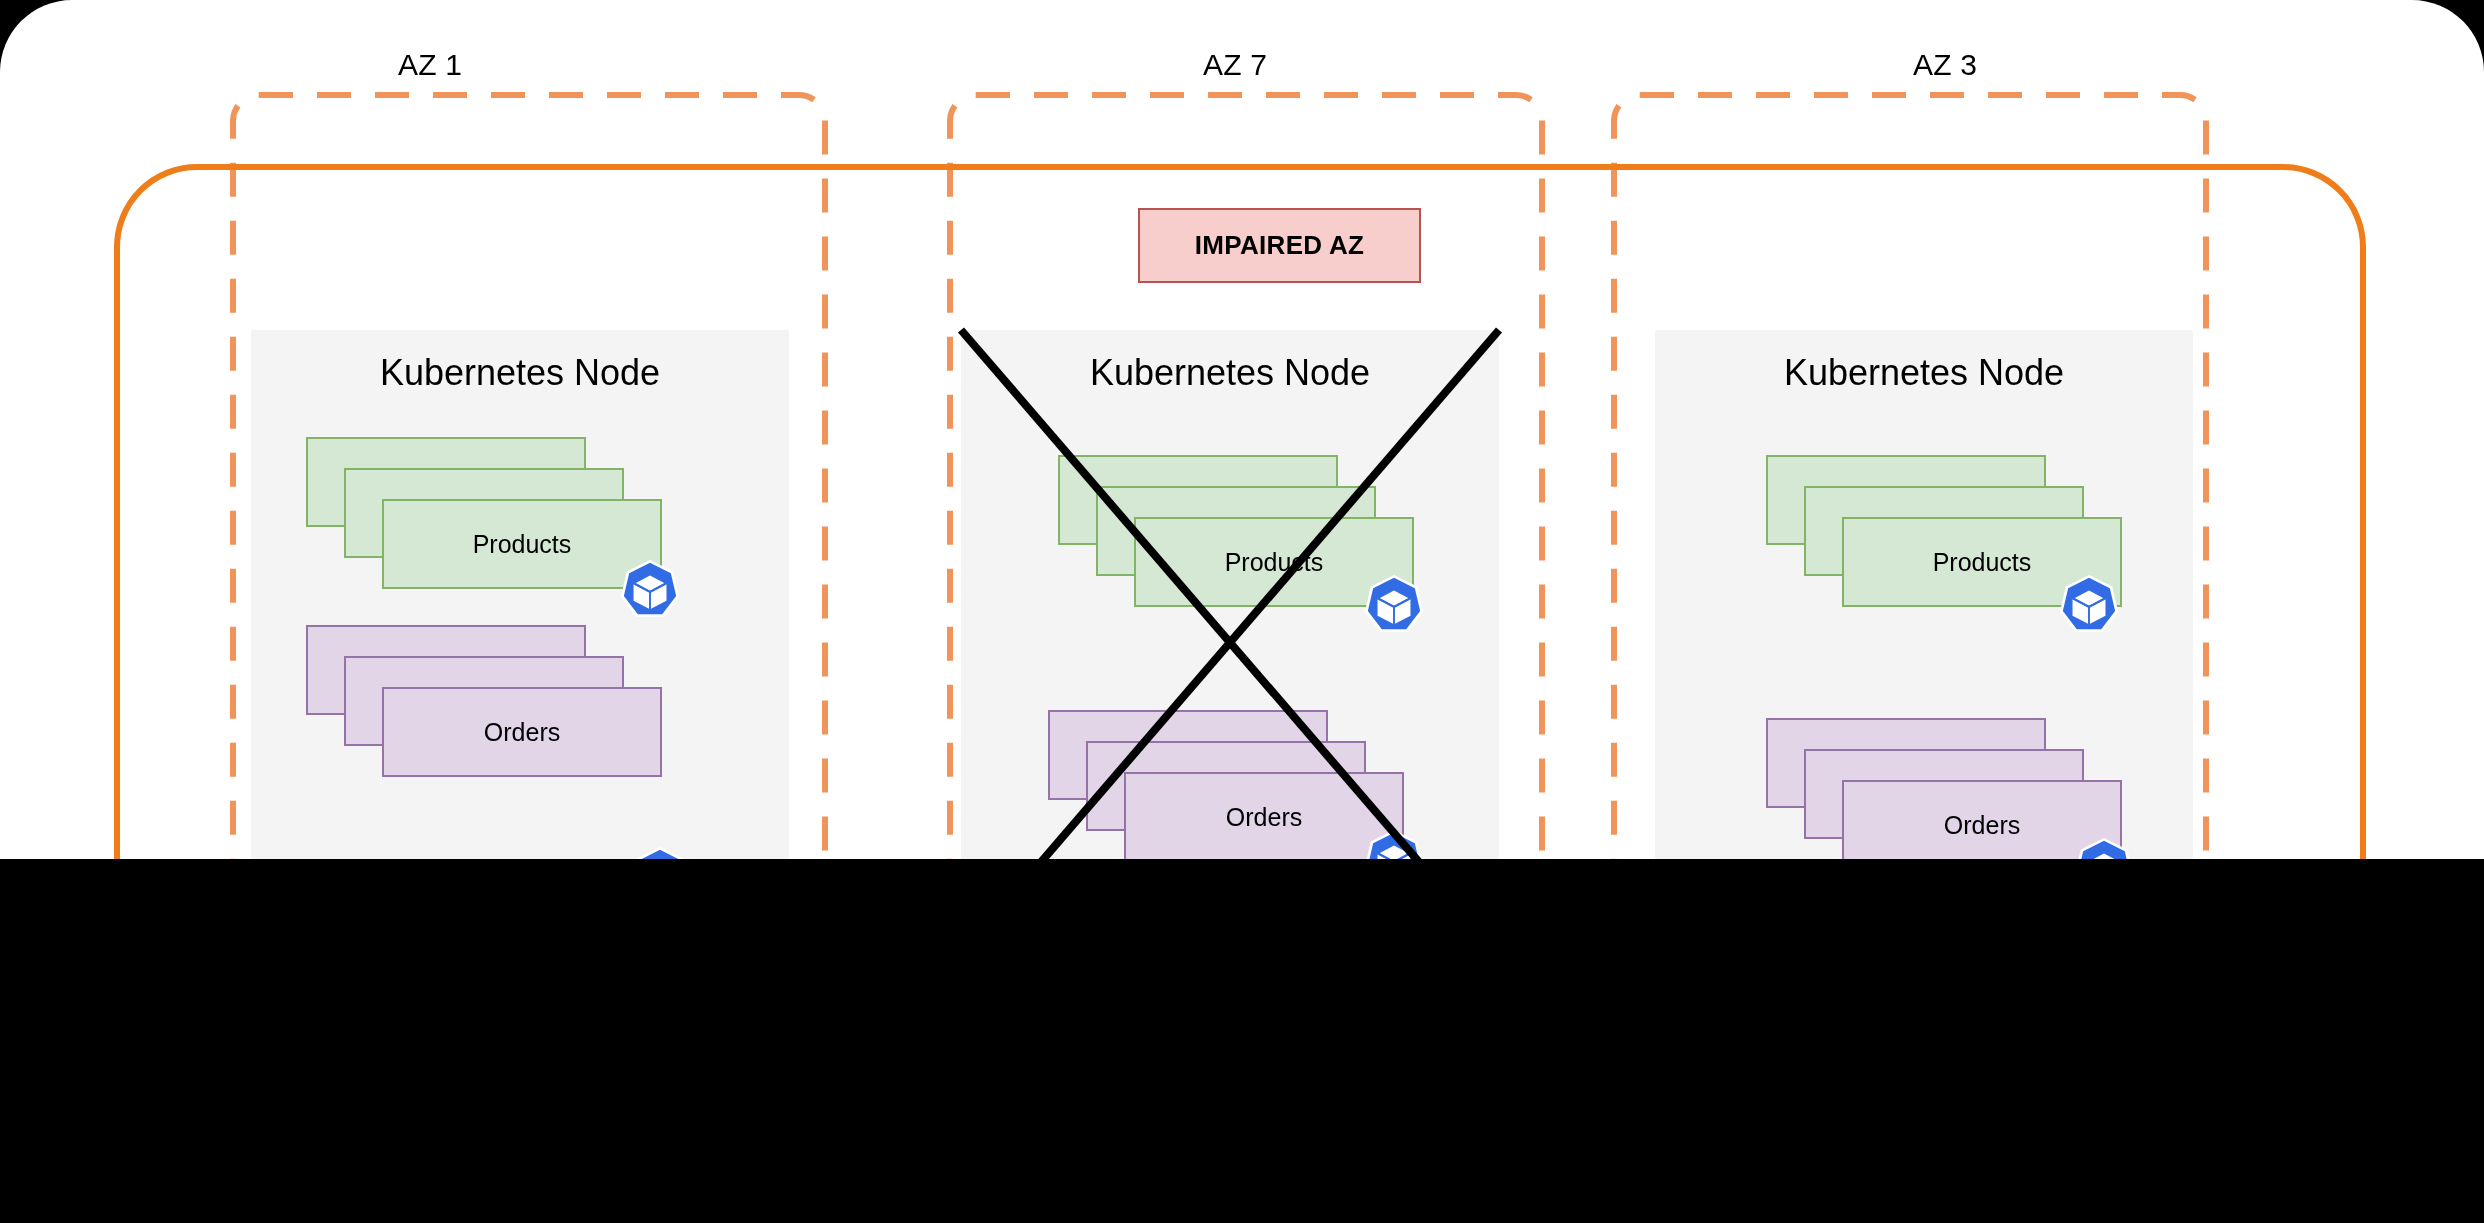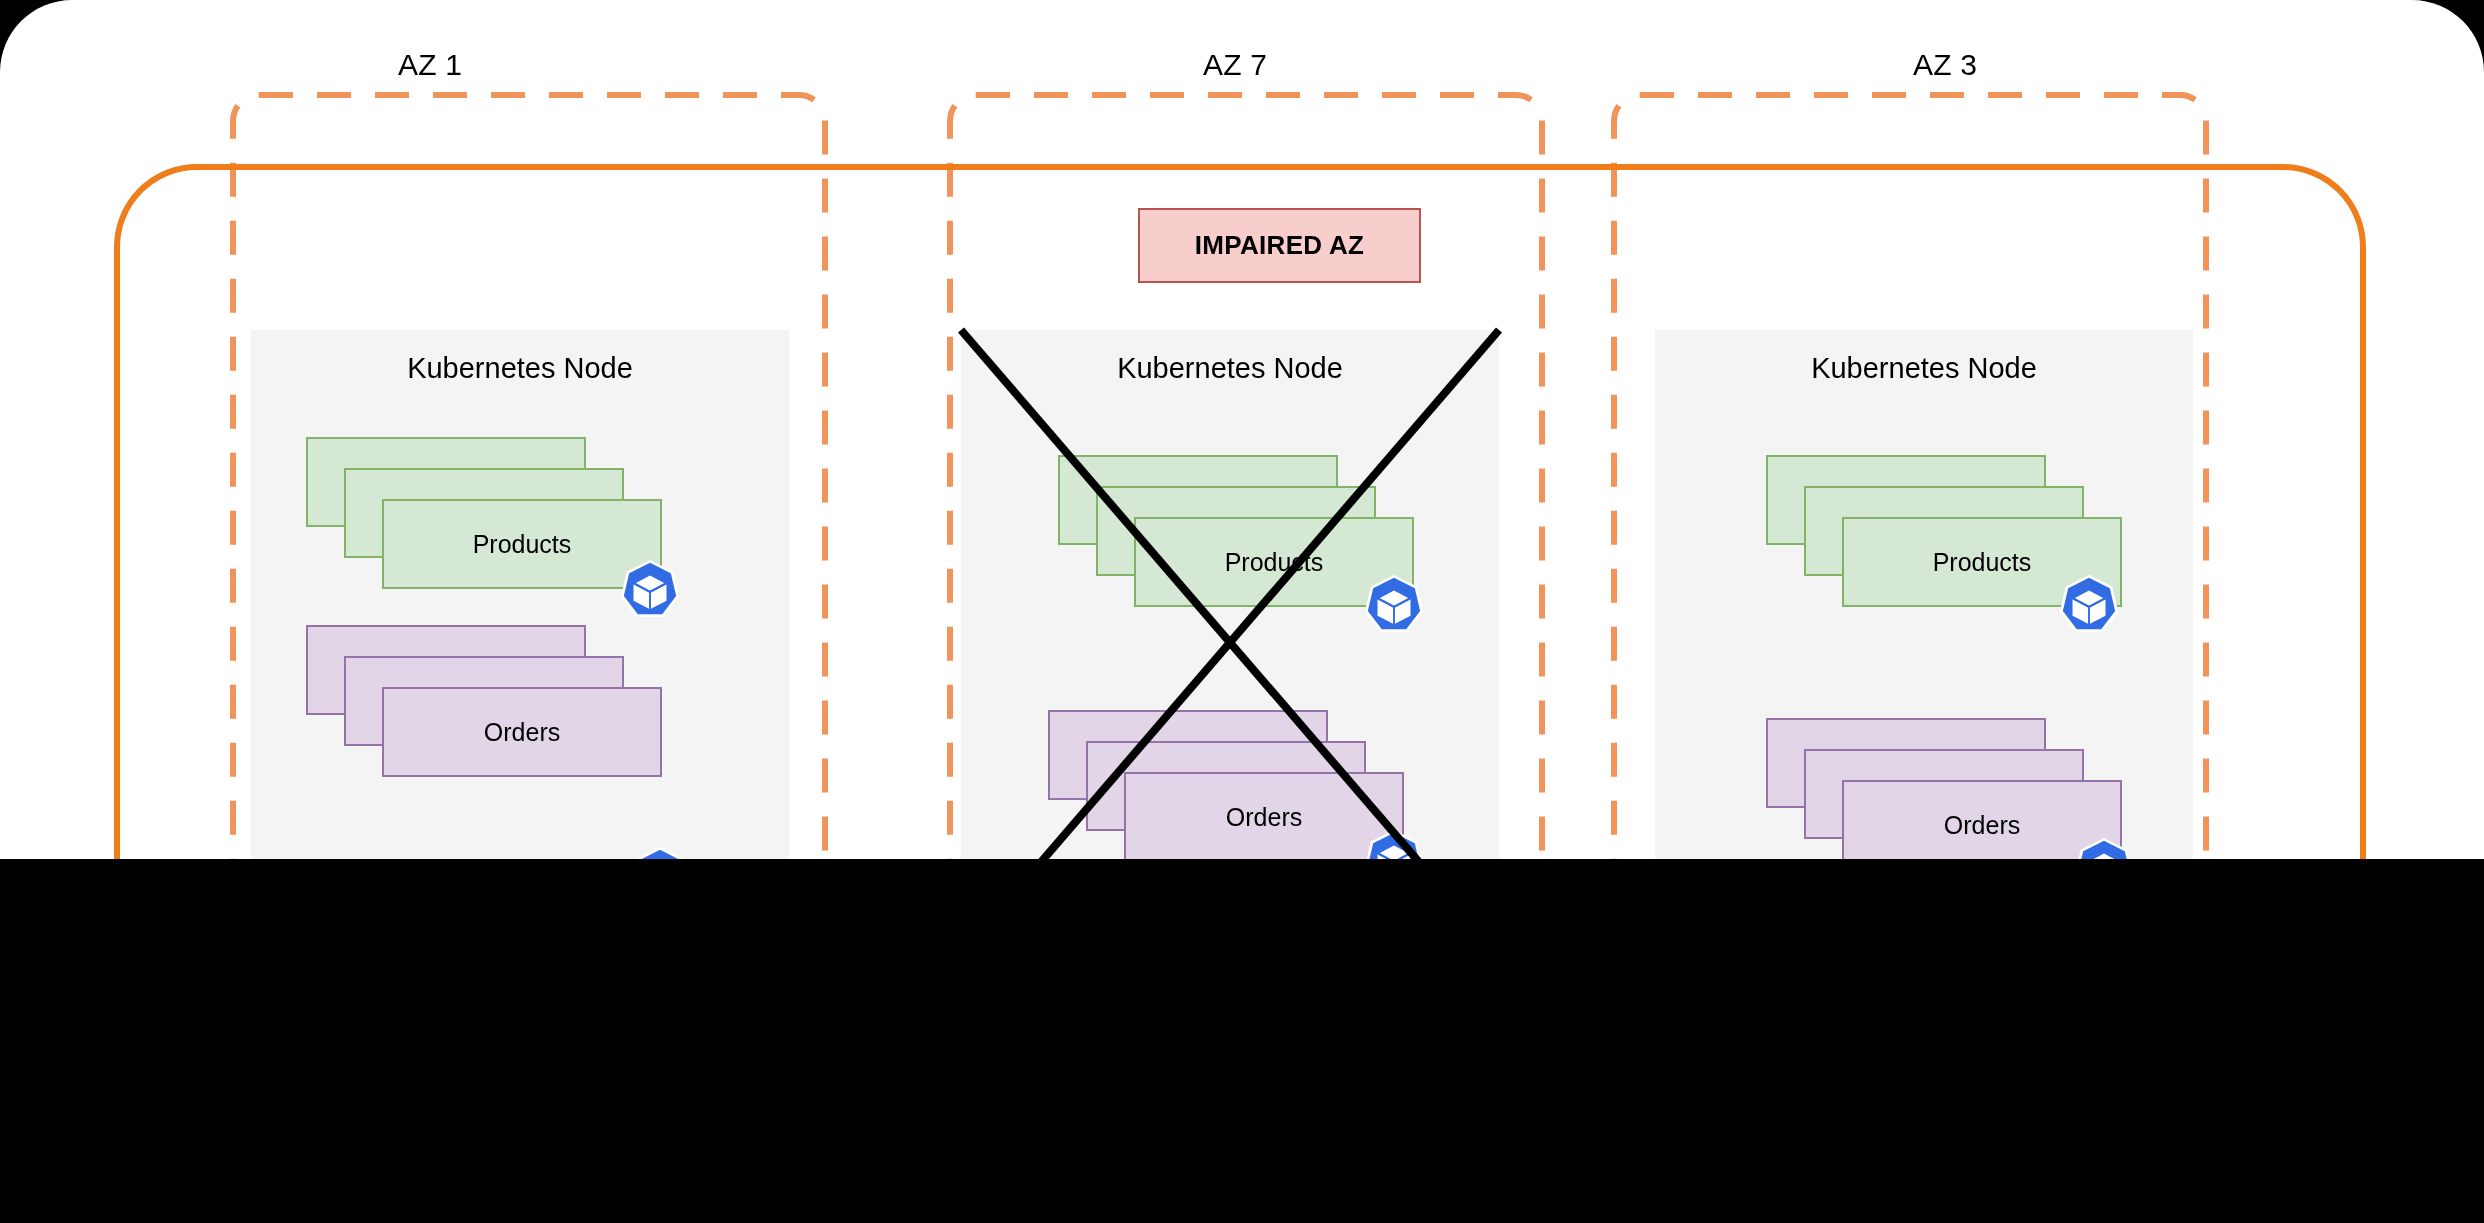--- a/index.html
+++ b/index.html
@@ -44,21 +44,21 @@
   .node-panel {
     position: absolute;
     background: #f4f4f4;
     box-sizing: border-box;
   }
   .node-title {
     position: absolute;
     width: 100%;
     top: 22px;
     text-align: center;
-    font-size: 29px;
+    font-size: 36px;
     color: #000000;
     white-space: nowrap;
   }
   
   .stack { position: absolute; }
   .card {
     position: absolute;
     box-sizing: border-box;
     border-width: 2.5px;
     border-style: solid;

